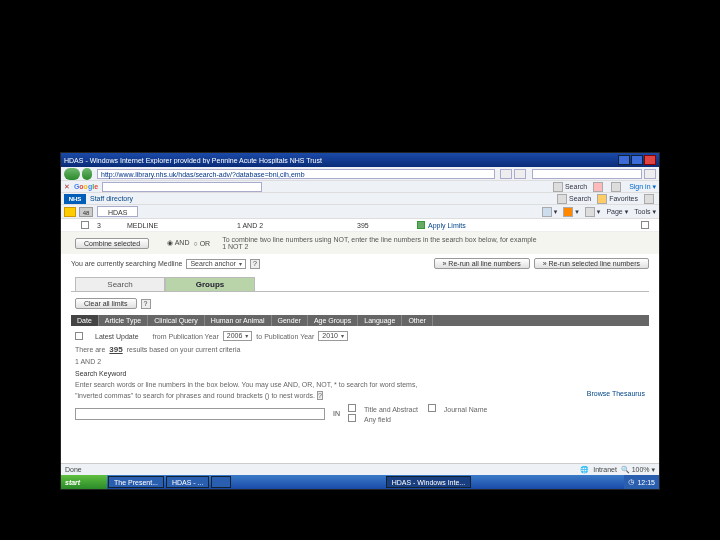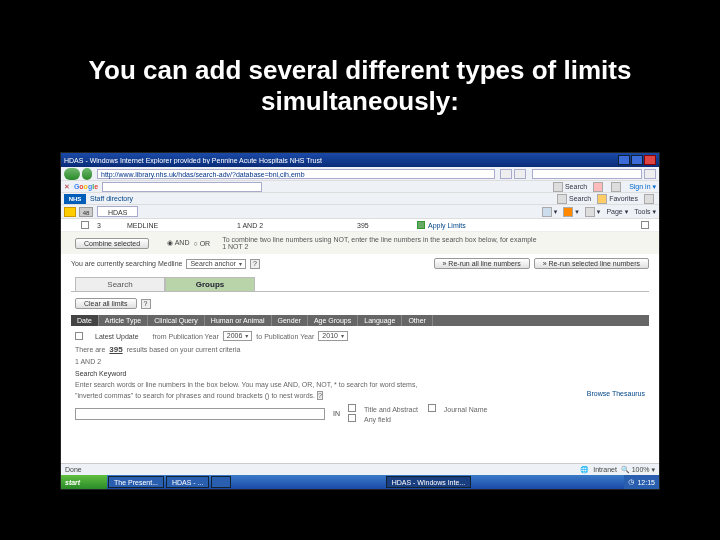--- a/index.html
+++ b/index.html
@@ -65,21 +65,20 @@
 .taskbar { position:absolute; bottom:0; left:0; right:0; height:14px; background:linear-gradient(#3a7ac8,#1a4aa8); display:flex; align-items:center; }
 .start { height:14px; width:46px; background:linear-gradient(#5fbf3f,#2a8a2a); color:#fff; font-size:7px; font-style:italic; font-weight:bold; display:flex; align-items:center; padding-left:4px; }
 .tbitem { height:12px; margin:0 1px; padding:0 5px; background:#2a5fb0; color:#fff; font-size:7px; line-height:12px; border:1px solid #123; }
 .tbitem.act { background:#1a3f80; }
 .tray { margin-left:auto; height:14px; background:#2a5fb0; padding:0 4px; color:#fff; font-size:7px; display:flex; align-items:center; gap:3px; }
 </style>
 </head>
 <body>
 
 <div class="slide">
-  <div class="headline">You can add several different types of limits simultaneously:</div>
 
   <div class="shot">
 
     <div class="tb">
       <span class="t">HDAS - Windows Internet Explorer provided by Pennine Acute Hospitals NHS Trust</span>
       <span class="wbtn min"></span>
       <span class="wbtn max"></span>
       <span class="wbtn"></span>
     </div>
 

